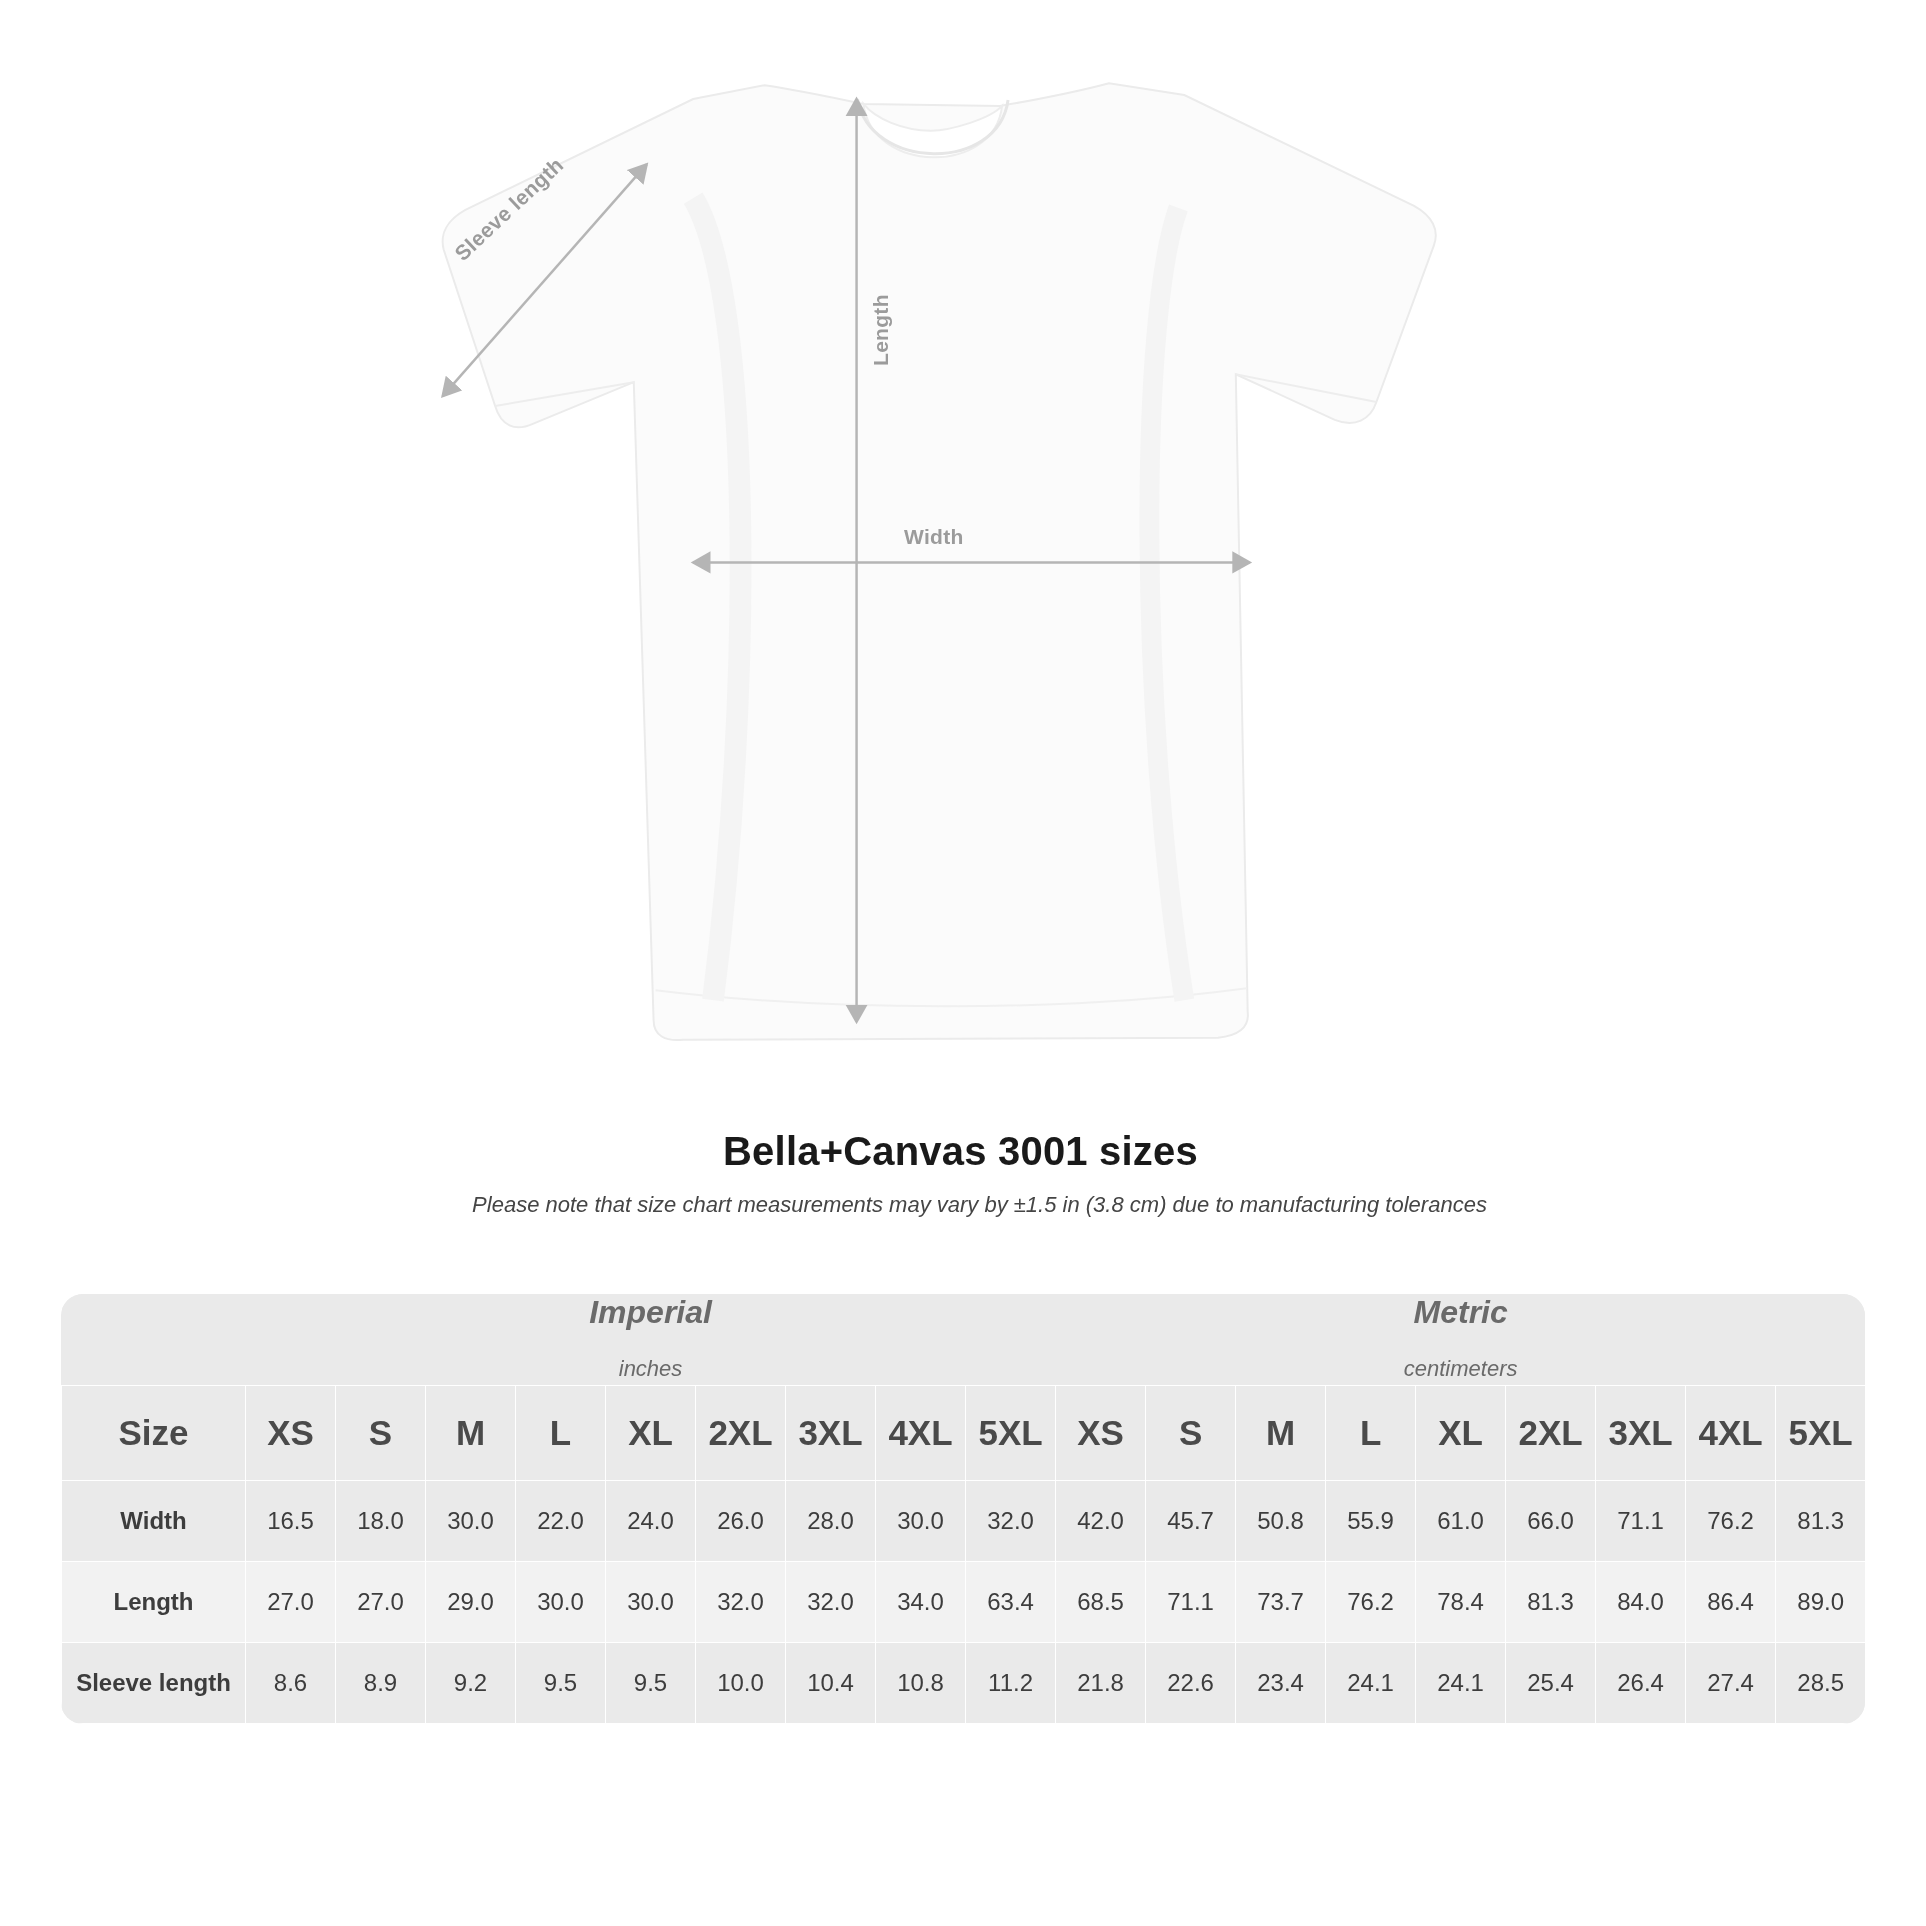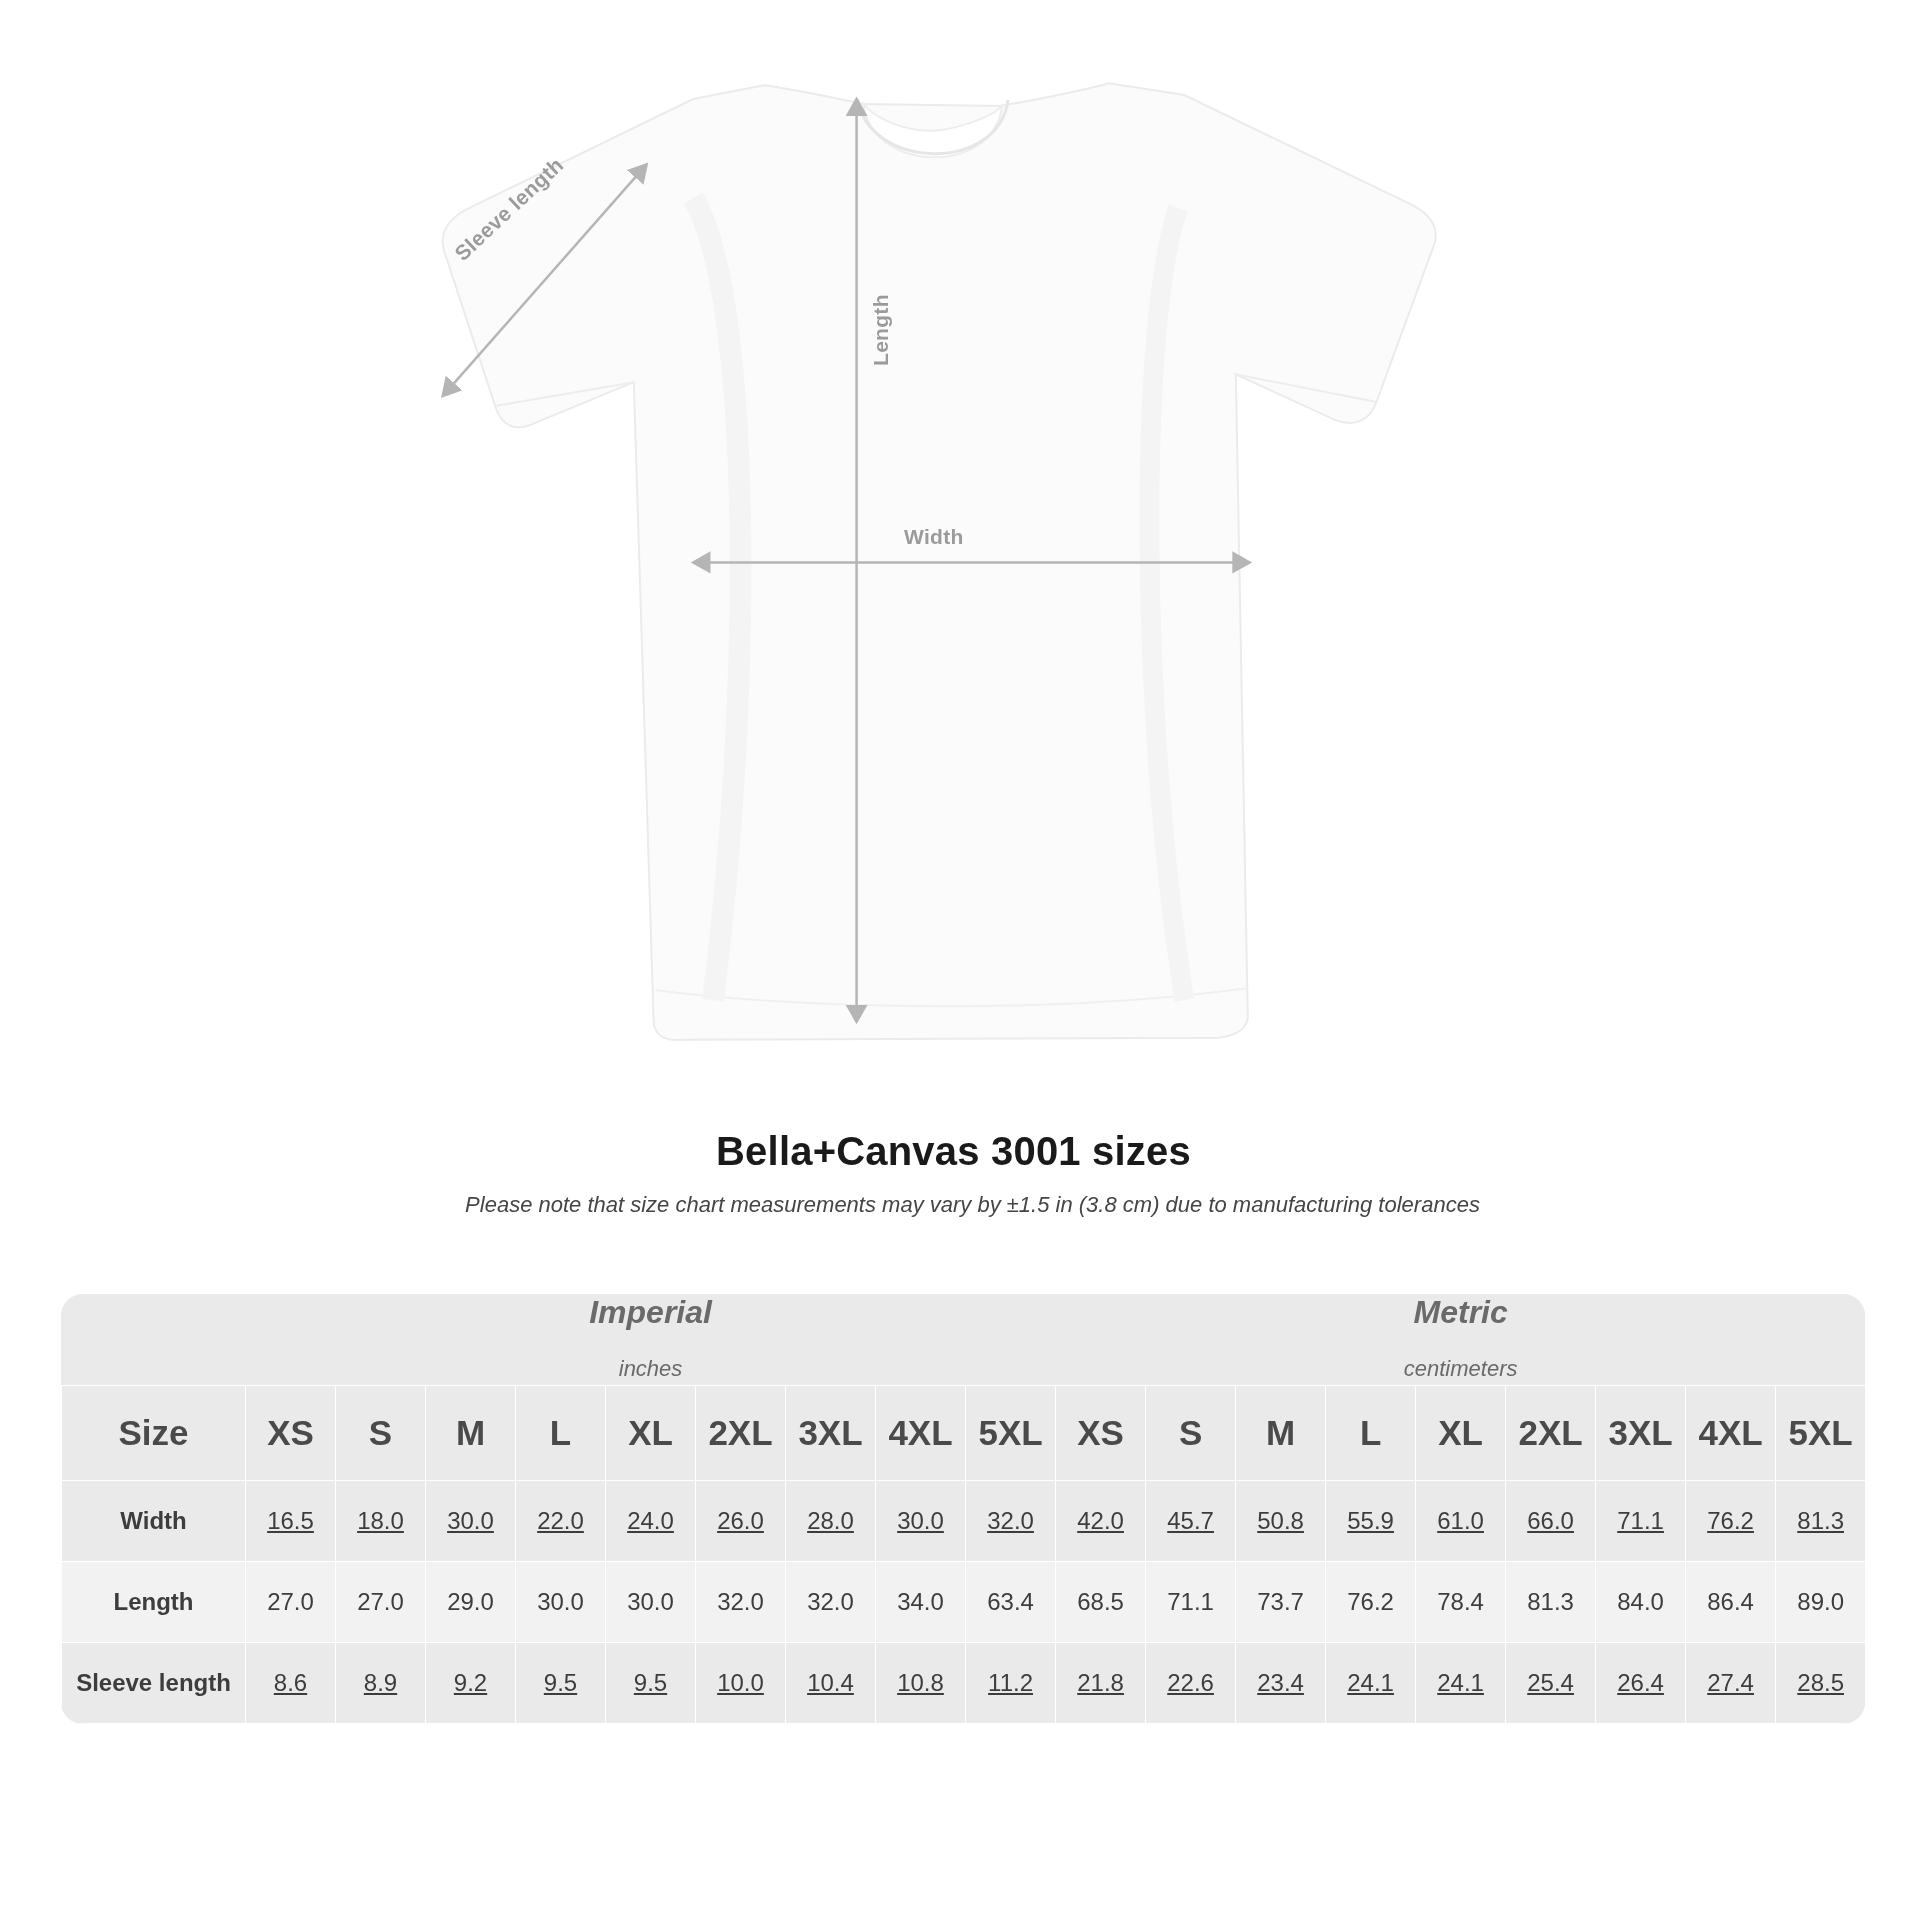--- a/index.html
+++ b/index.html
@@ -50,21 +50,21 @@
     transform-origin: left top;
   }
   .dim-label.width {
     left: 904px;
     top: 525px;
   }
 
   
   .title-block {
     position: absolute;
-    left: 0;
+    left: 7px;
     top: 1129px;
     width: 1907px;
     text-align: center;
   }
   .chart-title {
     font-size: 40px;
     font-weight: bold;
     color: #1a1a1a;
     margin: 0 0 18px 0;
     letter-spacing: 0.2px;
@@ -133,21 +133,21 @@
     height: 95px;
     border-color: #ffffff;
   }
   td.rowlabel {
     background: #eaeaea;
     font-weight: bold;
     color: #4a4a4a;
     font-size: 26px;
     border-color: #ffffff;
   }
-  tr.row-a td.datacell { background: #eaeaea; text-decoration: underline; }
+  tr.row-a td.datacell { background: #eaeaea; }
   tr.row-b td.datacell { background: #f2f2f2; }
   tr.row-b td.rowlabel { background: #f2f2f2; }
   td.firstcol { width: 184px; }
   td.datacol { width: 89px; }
 </style>
 </head>
 <body>
 
 <div id="page">
 

